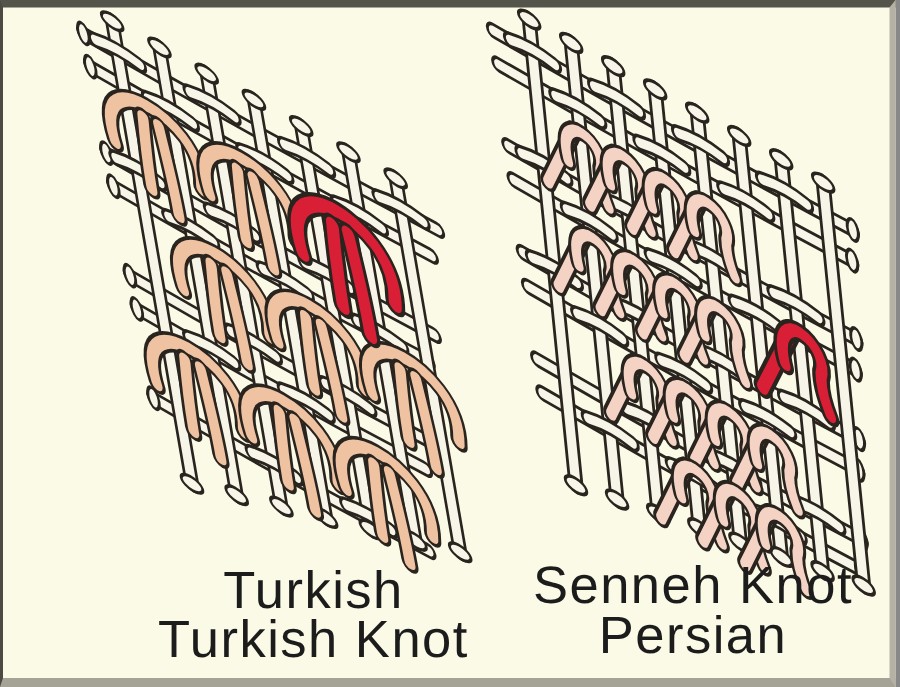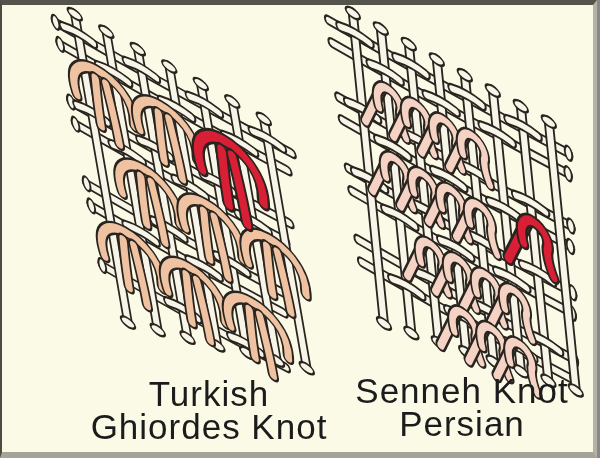--- a/index.html
+++ b/index.html
@@ -410,19 +410,19 @@
           <path d="M 187 104.92 L 158.4 157.56" fill="none" stroke="#2a241f" stroke-width="13.440000000000001" stroke-linecap="round"></path>
           <path d="M 187 104.92 L 158.4 157.56" fill="none" stroke="#d81f36" stroke-width="8.4" stroke-linecap="round"></path>
           <path d="M 178.56 131.8 C 174.07999999999998 109.4 187 102.68 194 103.8 C 204.32 104.92 211.04 115 206.56 126.2 C 205.44 135.16 207.68 143 211.04 150.84" fill="none" stroke="#2a241f" stroke-width="13.440000000000001" stroke-linecap="round"></path>
           <path d="M 178.56 131.8 C 174.07999999999998 109.4 187 102.68 194 103.8 C 204.32 104.92 211.04 115 206.56 126.2 C 205.44 135.16 207.68 143 211.04 150.84" fill="none" stroke="#d81f36" stroke-width="8.4" stroke-linecap="round"></path>
         </g>
       </g>
   </svg>
 
   <div class="caption" id="cap-turkish" style="color: rgb(28, 28, 28);">
     <div>Turkish</div>
-    <div>Ghiordes Knot</div>
+    <div>Turkish Knot</div>
   </div>
   <div class="caption" id="cap-persian" style="color: rgb(28, 28, 28);">
     <div>Senneh Knot</div>
     <div>Persian</div>
   </div>
 </div>
 
 </body></html>

